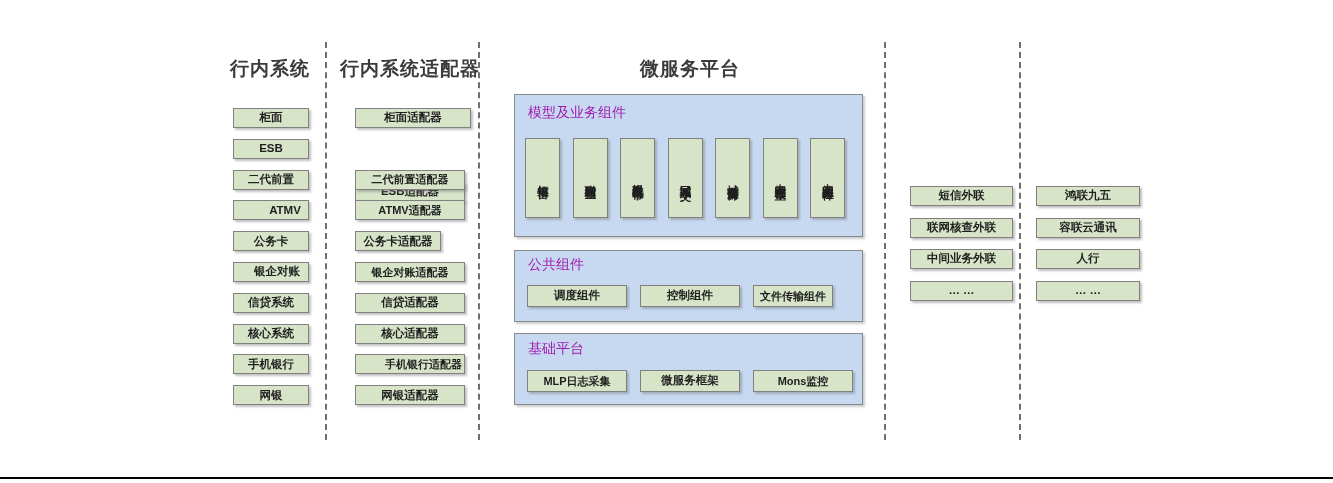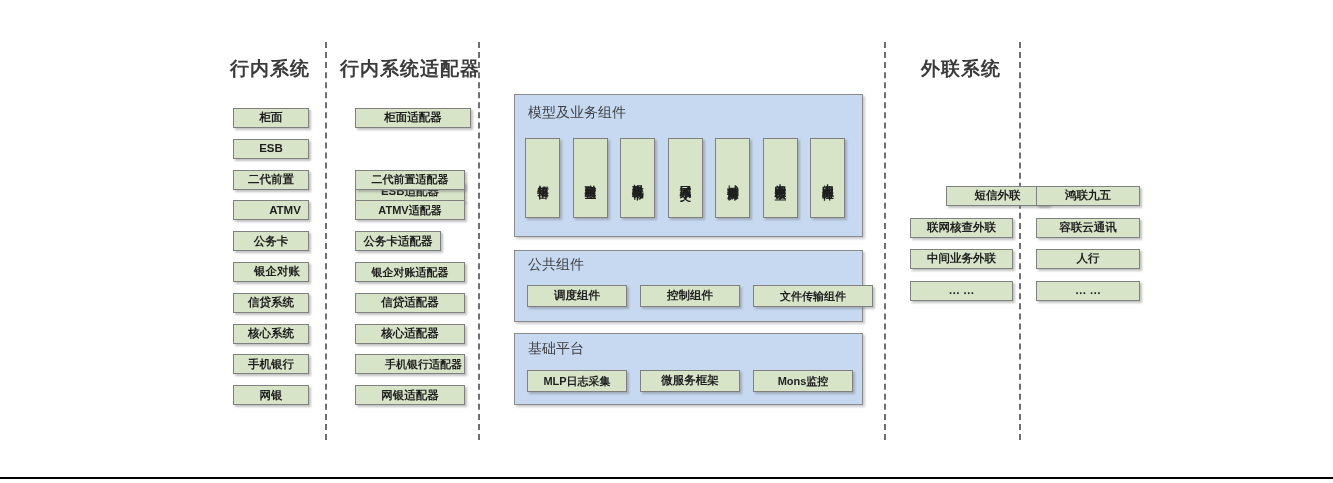--- a/index.html
+++ b/index.html
@@ -69,21 +69,21 @@
     position: absolute;
     box-sizing: border-box;
     background: #c6d9f1;
     border: 1px solid #8a8a8a;
     box-shadow: 2px 2px 2px rgba(130,130,130,0.4);
   }
   .panel-title {
     position: absolute;
     left: 14px;
     font-size: 14px;
-    color: #404040;
+    color: #a21caf;
     white-space: nowrap;
   }
 
   
   .bottom-rule {
     position: absolute;
     left: 0;
     width: 1333px;
     height: 0;
     border-top: 2px solid #000000;
@@ -113,42 +113,42 @@
     <div class="node" style="left: 355px; top: 108px; width: 116px; height: 20px;">柜面适配器</div>
     <div class="node" style="left: 355px; top: 138.8px; width: 110px; height: 20px; margin-top: 43px;">ESB适配器</div>
     <div class="node small" style="left: 355px; top: 169.6px; width: 110px; height: 20px;">二代前置适配器</div>
     <div class="node small" style="left: 355px; top: 200.4px; width: 110px; height: 20px;">ATMV适配器</div>
     <div class="node" style="left: 355px; top: 231.2px; width: 86px; height: 20px;">公务卡适配器</div>
     <div class="node small" style="left: 355px; top: 262px; width: 110px; height: 20px;">银企对账适配器</div>
     <div class="node" style="left: 355px; top: 292.8px; width: 110px; height: 20px;">信贷适配器</div>
     <div class="node" style="left: 355px; top: 323.6px; width: 110px; height: 20px;">核心适配器</div>
     <div class="node small" style="left: 355px; top: 354.4px; width: 110px; height: 20px; padding-left: 27px;">手机银行适配器</div>
     <div class="node" style="left: 355px; top: 385.2px; width: 110px; height: 20px;">网银适配器</div>
-    <div class="col-header" style="left: 896px; top: 56px; width: 130px;">外联系统</div>
-    <div class="node" style="left: 910px; top: 186px; width: 103px; height: 20px; margin-left: 36px;">短信外联</div>
+    <div class="node" style="left: 910px; top: 186px; width: 103px; height: 20px;">短信外联</div>
     <div class="node" style="left: 910px; top: 217.5px; width: 103px; height: 20px;">联网核查外联</div>
     <div class="node" style="left: 910px; top: 249px; width: 103px; height: 20px;">中间业务外联</div>
     <div class="node" style="left: 910px; top: 280.5px; width: 103px; height: 20px;">… …</div>
     <div class="node" style="left: 1036px; top: 186px; width: 104px; height: 20px;">鸿联九五</div>
     <div class="node" style="left: 1036px; top: 217.5px; width: 104px; height: 20px;">容联云通讯</div>
     <div class="node" style="left: 1036px; top: 249px; width: 104px; height: 20px;">人行</div>
     <div class="node" style="left: 1036px; top: 280.5px; width: 104px; height: 20px;">… …</div>
+    <div class="col-header" style="left: 600px; top: 56px; width: 180px;">微服务平台</div>
     <div class="panel" style="left: 514px; top: 94px; width: 349px; height: 143px;"></div>
     <div class="panel-title" style="left: 528px; top: 104px;">模型及业务组件</div>
     <div class="node vertical" style="left: 525px; top: 138px; width: 35px; height: 80px;">短信平台</div>
     <div class="node vertical" style="left: 572.5px; top: 138px; width: 35px; height: 80px;">联网核查</div>
     <div class="node vertical" style="left: 620px; top: 138px; width: 35px; height: 80px;">银联及银行卡</div>
     <div class="node vertical" style="left: 667.5px; top: 138px; width: 35px; height: 80px;">同城票交</div>
     <div class="node vertical" style="left: 715px; top: 138px; width: 35px; height: 80px;">城商行清算</div>
     <div class="node vertical" style="left: 762.5px; top: 138px; width: 35px; height: 80px;">中间业务模型</div>
     <div class="node vertical" style="left: 810px; top: 138px; width: 35px; height: 80px;">中间业务组件</div>
     <div class="panel" style="left: 514px; top: 250px; width: 349px; height: 72px;"></div>
     <div class="panel-title" style="left: 528px; top: 256px;">公共组件</div>
     <div class="node" style="left: 527px; top: 285px; width: 100px; height: 22px;">调度组件</div>
     <div class="node" style="left: 640px; top: 285px; width: 100px; height: 22px;">控制组件</div>
-    <div class="node small" style="left: 753px; top: 285px; width: 120px; height: 22px;">文件传输组件</div>
+    <div class="node small" style="left: 753px; top: 285px; width: 80px; height: 22px;">文件传输组件</div>
     <div class="panel" style="left: 514px; top: 333px; width: 349px; height: 72px;"></div>
     <div class="panel-title" style="left: 528px; top: 340px;">基础平台</div>
     <div class="node small" style="left: 527px; top: 370px; width: 100px; height: 22px;">MLP日志采集</div>
     <div class="node" style="left: 640px; top: 370px; width: 100px; height: 22px;">微服务框架</div>
     <div class="node small" style="left: 753px; top: 370px; width: 100px; height: 22px;">Mons监控</div>
     <div class="bottom-rule" style="top: 477px;"></div>
   </div>
 
 </body></html>

